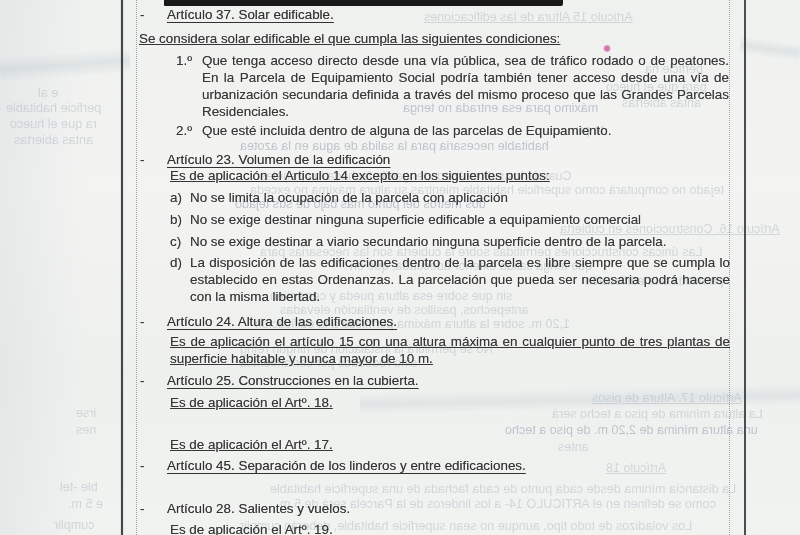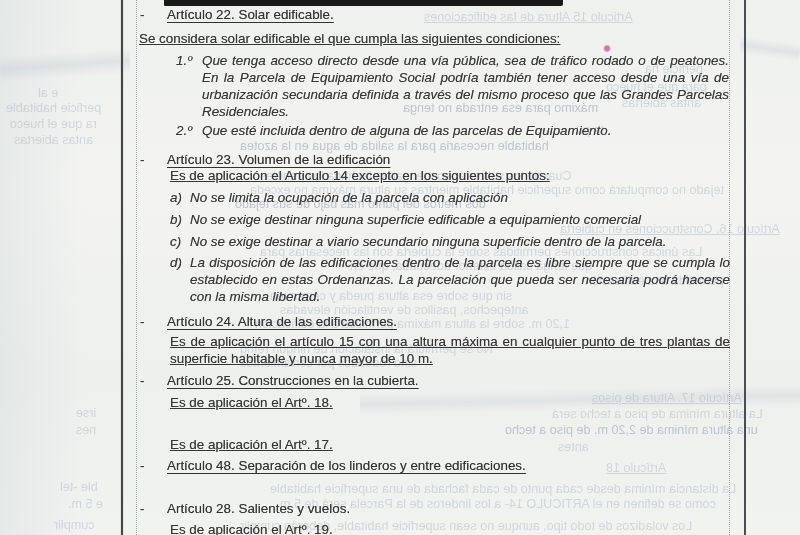--- a/index.html
+++ b/index.html
@@ -28,21 +28,21 @@
     color:#afbac4;opacity:.5;transform:scaleX(-1);filter:blur(.4px);}
   .bleed.bu{text-decoration:underline;}
   .bleed.bs{opacity:.8;}
   
   .h{position:absolute;left:140px;white-space:nowrap;color:#333;}
   .h .dash{display:inline-block;width:27px;}
   .h .t{text-decoration:underline;text-underline-offset:3px;text-decoration-thickness:1.4px;}
   .h .t.nou{text-decoration:none;}
   .para{position:absolute;color:#363636;text-decoration:underline;}
   .just{text-align:justify;}
-  .li{position:absolute;font-style:italic;}
+  .li{position:absolute;}
   .li .num{position:absolute;left:0;top:0;}
   .li .txt{display:block;}
   .ink{text-shadow:0 0 .5px rgba(50,50,50,.55);}
 </style>
 </head>
 <body>
 
 <div class="page">
 
   <div class="abs gutter-shade"></div>
@@ -90,21 +90,21 @@
     </div>
 
   <div class="abs top-bar"></div>
   <div class="abs rule-left-solid"></div>
   <div class="abs rule-left-dotted"></div>
   <div class="abs rule-right-dotted"></div>
   <div class="abs rule-right-solid"></div>
   <div class="abs speck"></div>
 
   <div class="h ink" style="top:6px">
-    <span class="dash">-</span><span class="t">Artículo 22. Solar edificable.</span>
+    <span class="dash">-</span><span class="t">Artículo 37. Solar edificable.</span>
   </div>
 
   <div class="para ink" style="top:30px;left:139px;width:566px">Se considera solar edificable el que cumpla las siguientes condiciones:</div>
 
   <div class="li ink" style="top:52px;left:176px;width:553px">
     <span class="num">1.º</span>
     <span class="txt just" style="margin-left:26px">Que tenga acceso directo desde una vía pública, sea de tráfico rodado o de peatones. En la Parcela de Equipamiento Social podría también tener acceso desde una vía de urbanización secundaria definida a través del mismo proceso que las Grandes Parcelas Residenciales.</span>
   </div>
 
   <div class="li ink" style="top:122px;left:176px;width:553px">
@@ -147,21 +147,21 @@
   <div class="h ink" style="top:372px">
     <span class="dash">-</span><span class="t">Artículo 25. Construcciones en la cubierta.</span>
   </div>
 
   <div class="para ink" style="top:394px;left:170px;width:400px">Es de aplicación el Artº. 18.</div>
 
 
   <div class="para ink" style="top:436px;left:170px;width:400px">Es de aplicación el Artº. 17.</div>
 
   <div class="h ink" style="top:457px">
-    <span class="dash">-</span><span class="t">Artículo 48. Separación de los linderos y entre edificaciones.</span>
+    <span class="dash">-</span><span class="t">Artículo 45. Separación de los linderos y entre edificaciones.</span>
   </div>
 
 
   <div class="h ink" style="top:500px">
     <span class="dash">-</span><span class="t nou">Artículo 28. Salientes y vuelos.</span>
   </div>
 
   <div class="para ink" style="top:521px;left:170px;width:400px">Es de aplicación el Artº. 19.</div>
 
 </div>

